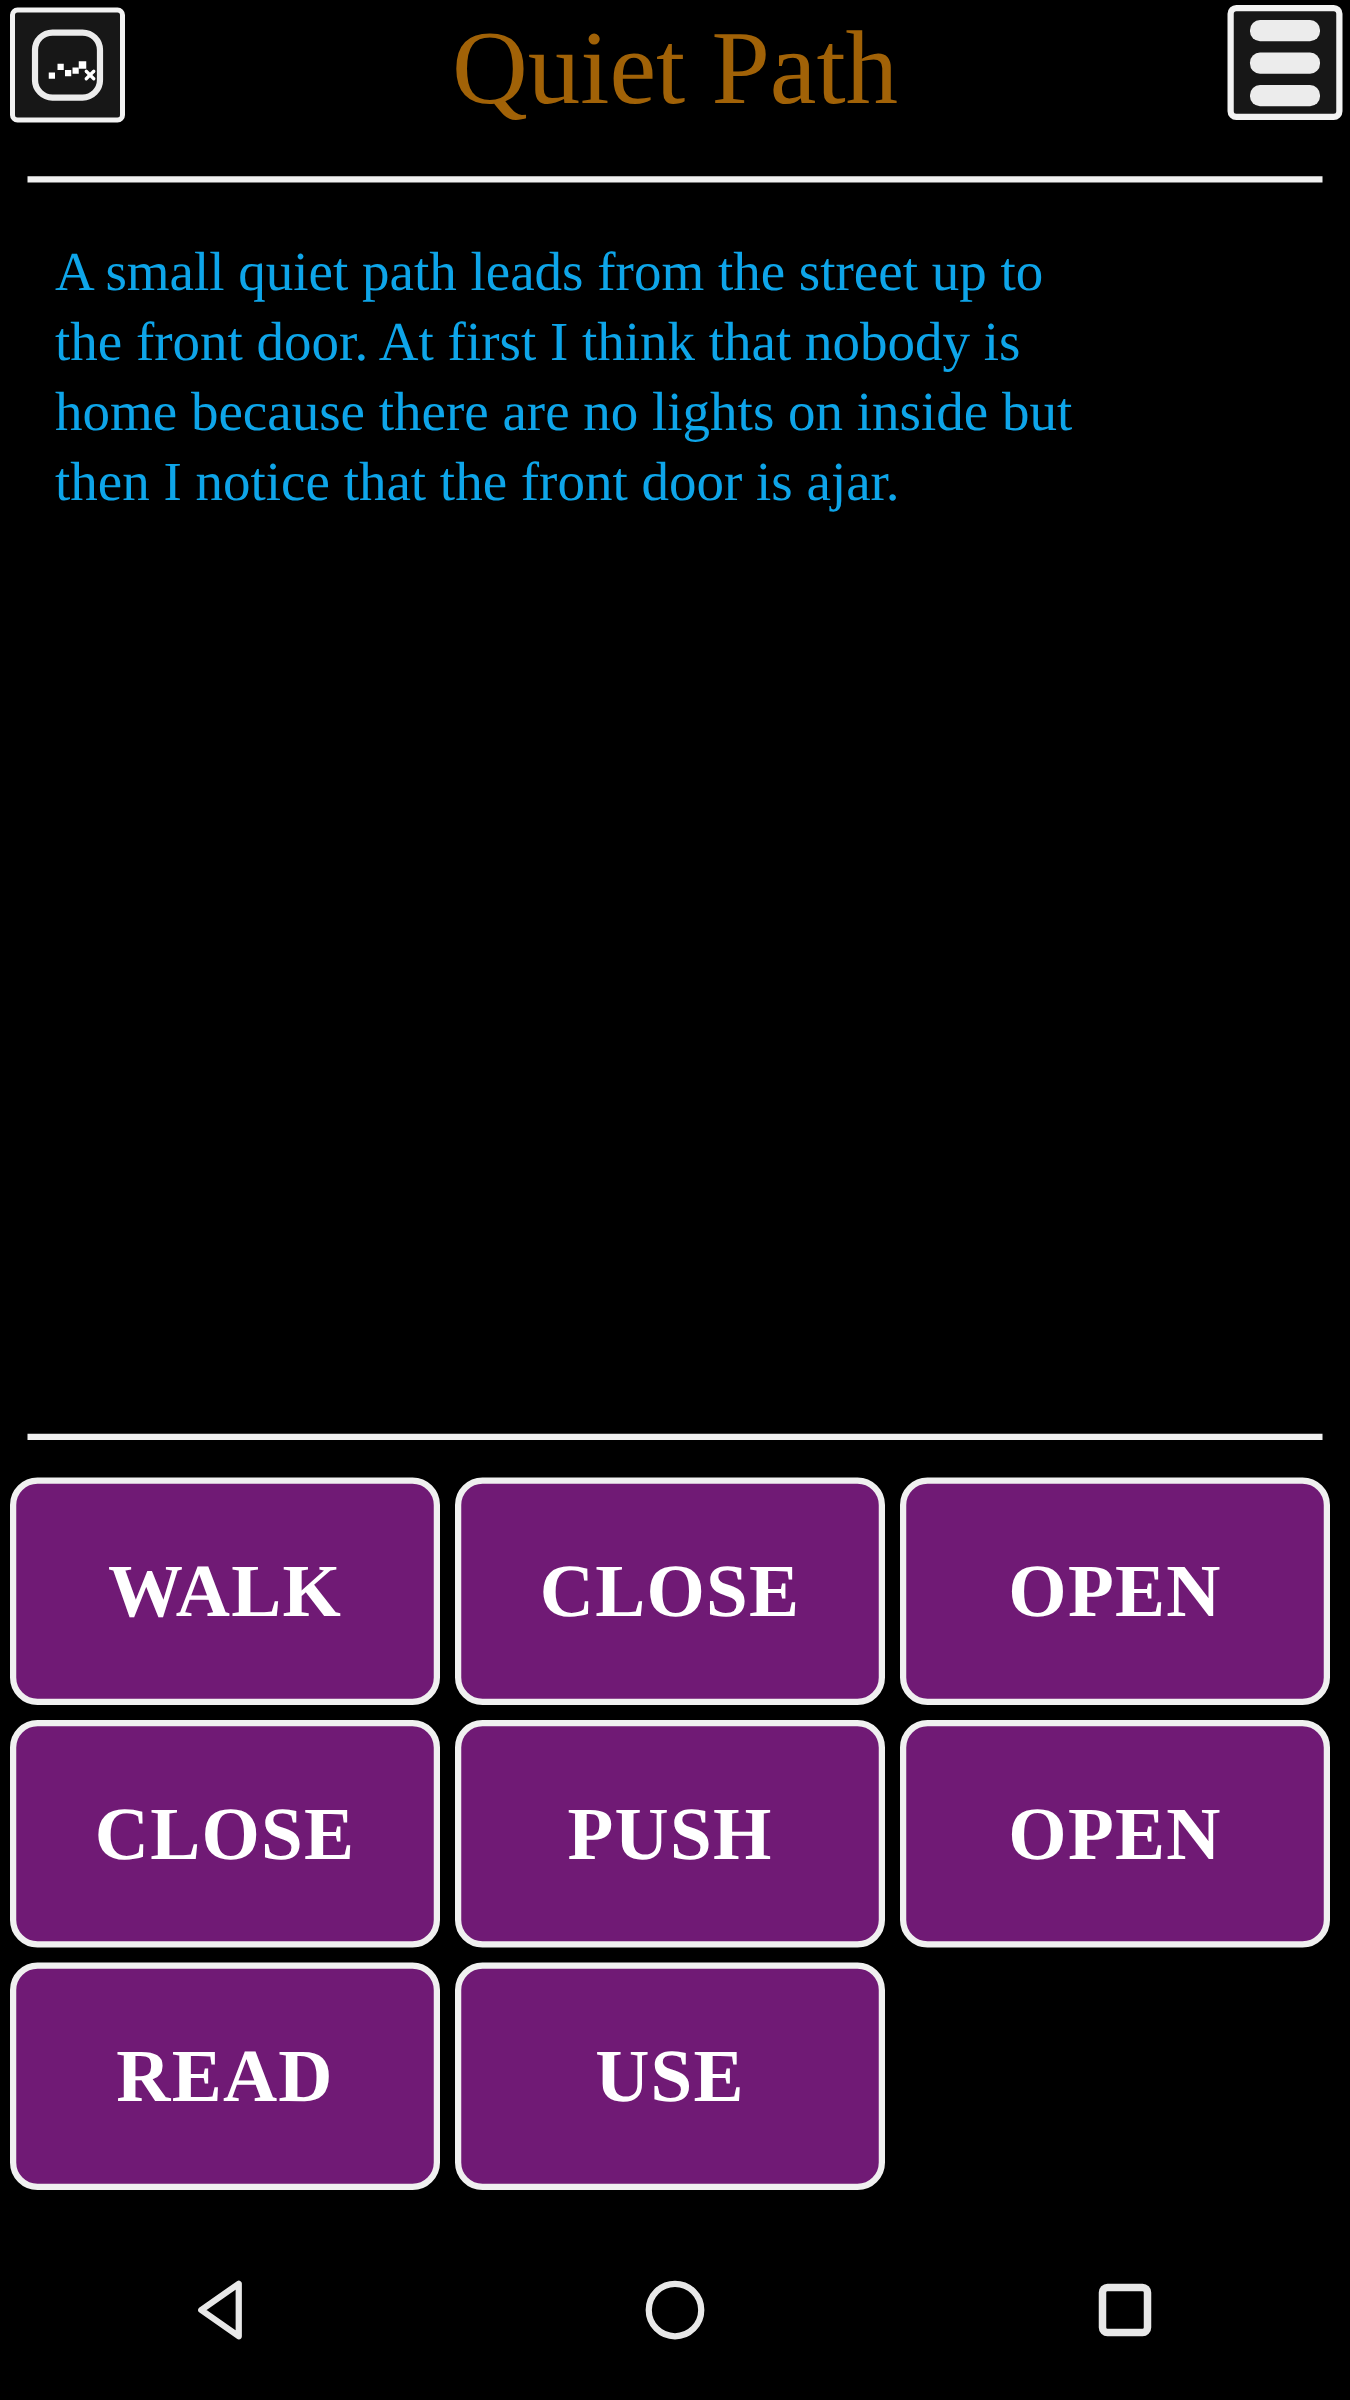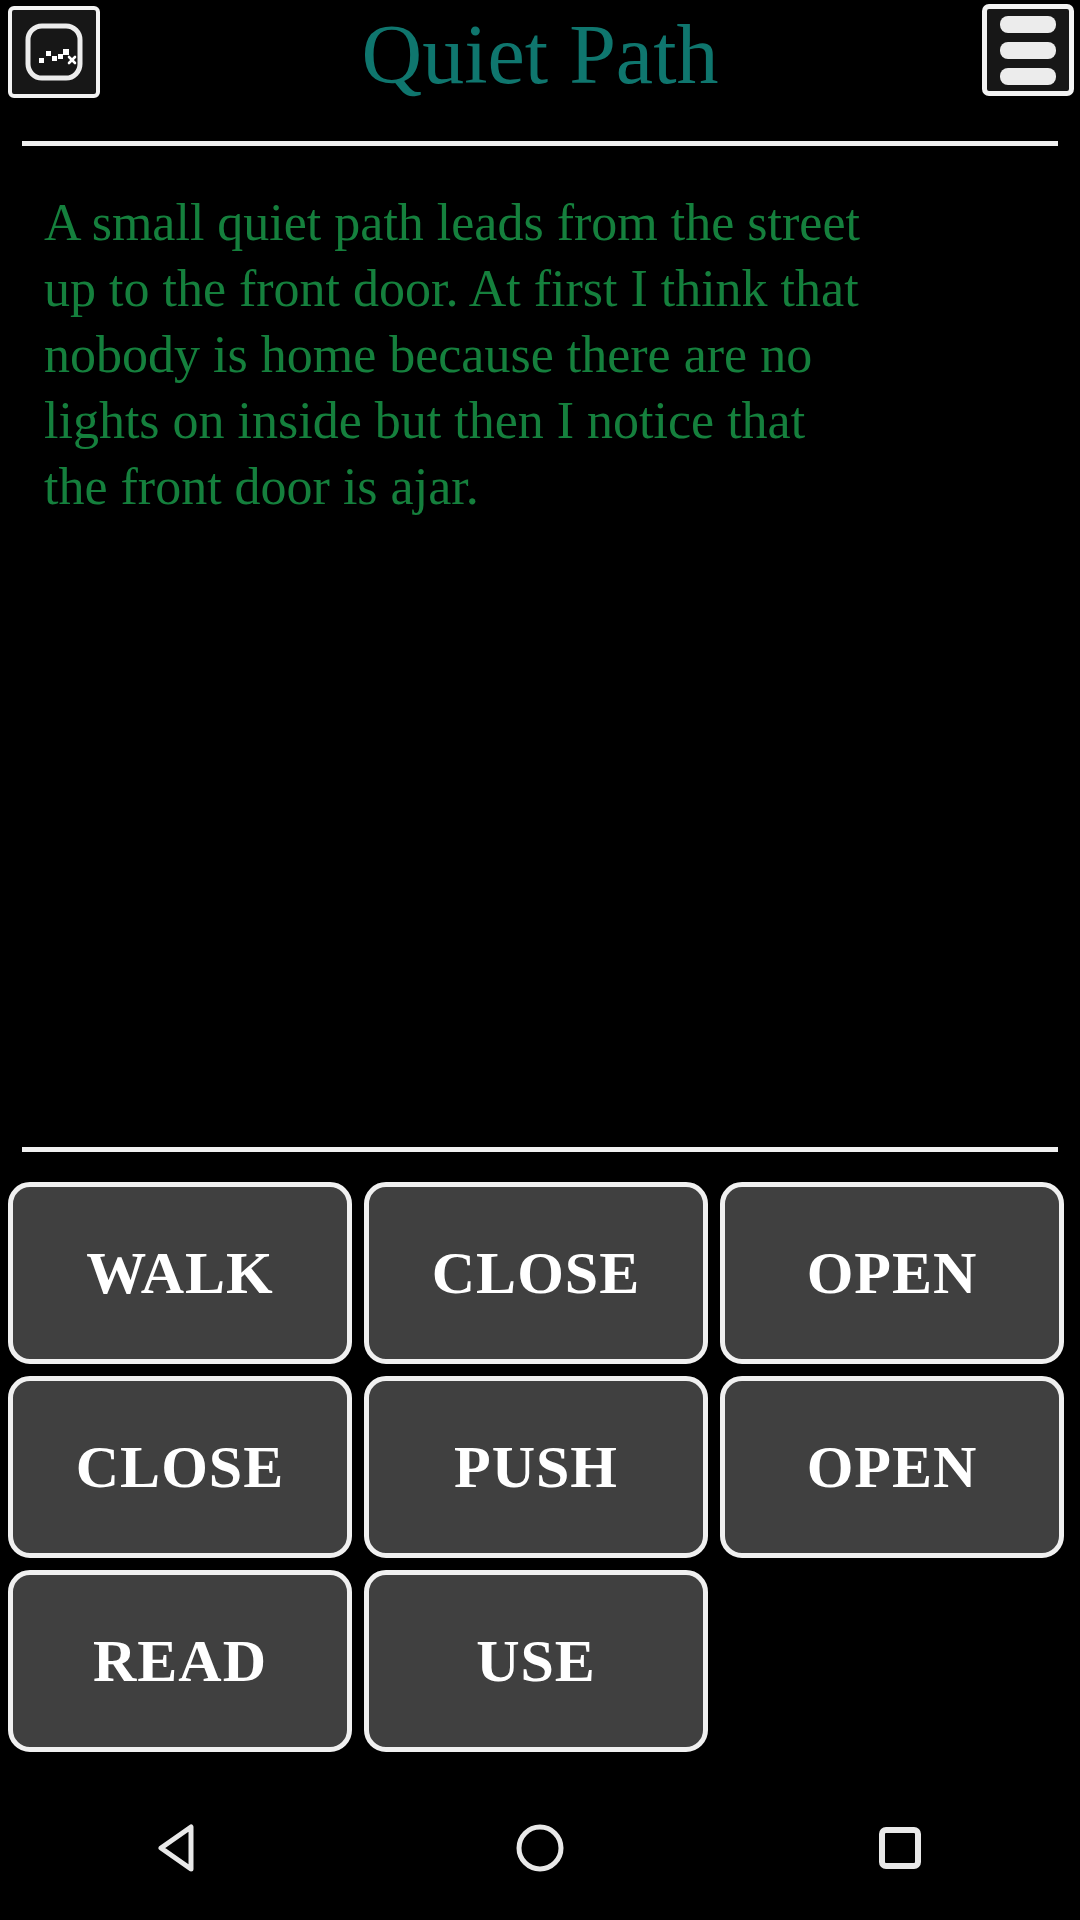--- a/index.html
+++ b/index.html
@@ -29,21 +29,21 @@
     background:#171717;
     display:flex; align-items:center; justify-content:center;
   }
   .map-btn svg { display:block; }
 
   .title {
     position:absolute;
     left:0; top:0;
     width:1080px; height:110px;
     display:flex; align-items:center; justify-content:center;
-    color:#0f766e;
+    color:#a16207;
     font-size:84px;
     font-weight:400;
     letter-spacing:0px;
     line-height:1;
   }
 
   .menu-btn {
     position:absolute;
     right:6px; top:4px;
     width:92px; height:92px;
@@ -69,39 +69,39 @@
     background:#f0f0f0;
   }
   .divider.top    { top:141px; }
   .divider.bottom { top:1147px; }
 
   
   .story {
     position:absolute;
     left:44px; top:190px;
     width:820px;
-    color:#15803d;
-    font-size:52px;
+    color:#0ea5e9;
+    font-size:44px;
     line-height:1.27;
     font-weight:400;
   }
 
   
   .verb-grid {
     position:absolute;
     left:8px; top:1182px;
     width:1056px;
     display:grid;
     grid-template-columns:repeat(3, 1fr);
     grid-template-rows:repeat(3, 182px);
     column-gap:12px;
     row-gap:12px;
   }
   .verb-btn {
-    background:#404040;
+    background:#701a75;
     border:5px solid #f0f0f0;
     border-radius:22px;
     display:flex;
     align-items:center;
     justify-content:center;
     color:#ffffff;
     font-size:60px;
     font-weight:700;
     letter-spacing:1px;
     font-family:"Liberation Serif", serif;

